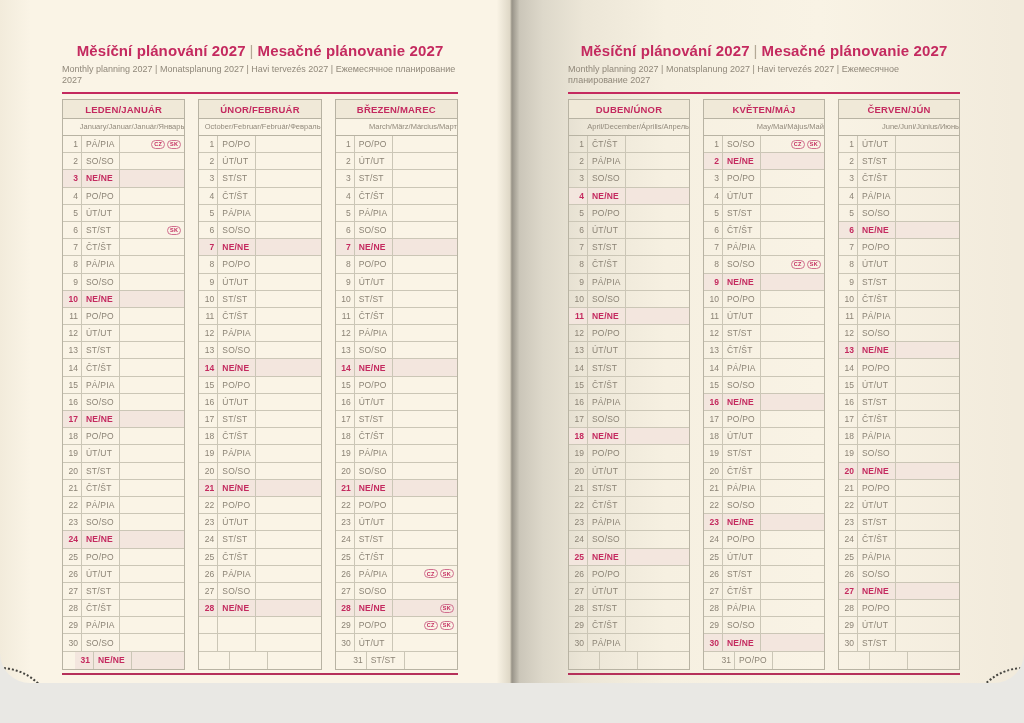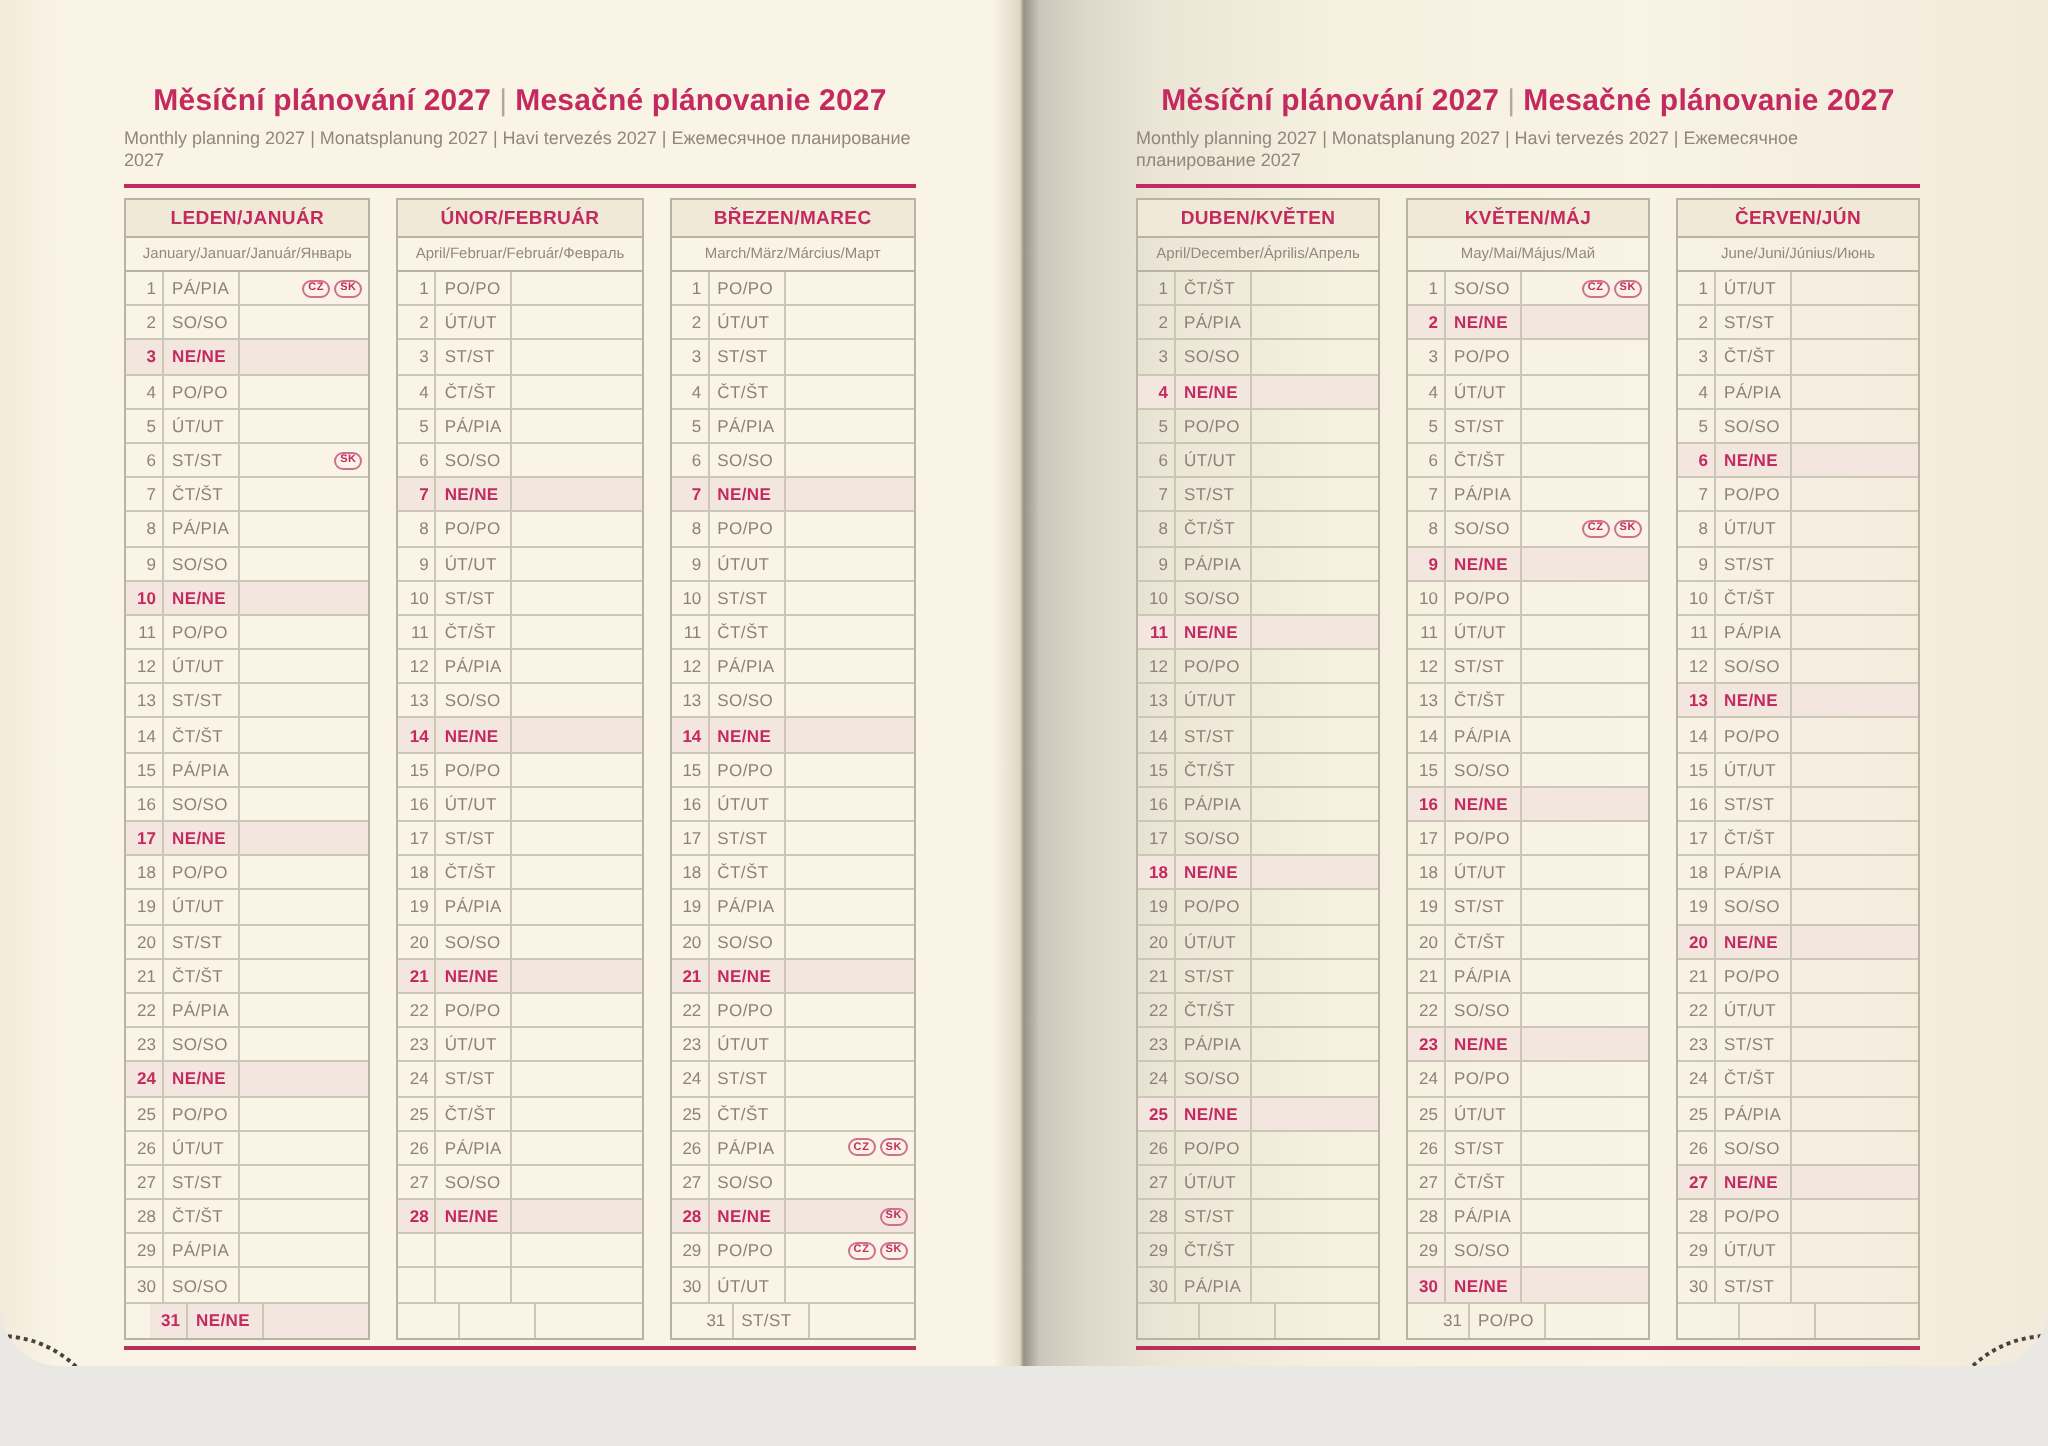--- a/index.html
+++ b/index.html
@@ -14,21 +14,21 @@
   .pi-right{padding:42px 64px 0 56px;}
   .page-title{text-align:center;font-size:15px;font-weight:bold;color:#c42a5f;letter-spacing:0.1px;line-height:18px;}
   .page-title .sep{color:#b3a996;font-weight:normal;padding:0 4px;}
   .page-subtitle{text-align:left;font-size:9px;color:#90887a;margin-top:4px;line-height:11px;}
   .title-rule{height:2px;background:#c42a5f;margin-top:6px;}
   .months{display:flex;gap:13px;margin-top:5px;}
   .month{flex:1;min-width:0;}
   .m-name{box-sizing:border-box;border:1px solid #b8b3a3;background:#f0e9d8;color:#c42a5f;
     font-size:9.5px;font-weight:bold;text-align:center;height:20px;line-height:19px;letter-spacing:0.2px;}
   .m-langs{box-sizing:border-box;border:1px solid #b8b3a3;border-top:none;color:#928a7c;
-    font-size:7.5px;text-align:center;height:17px;line-height:16px;white-space:nowrap;overflow:hidden;}
+    font-size:7.5px;text-align:right;height:17px;line-height:16px;white-space:nowrap;overflow:hidden;}
   .m-grid{box-sizing:border-box;border:1px solid #b8b3a3;border-top:none;}
   .row{display:flex;height:17.2px;box-sizing:border-box;border-bottom:1px solid #cbc6b6;}
   .row:last-child{border-bottom:none;margin-left:12px;}
   .c{box-sizing:border-box;display:flex;align-items:center;font-size:8.5px;color:#8b8375;}
   .c-num{width:19px;border-right:1px solid #cbc6b6;justify-content:flex-end;padding-right:3px;}
   .c-day{width:38px;border-right:1px solid #cbc6b6;padding-left:4px;letter-spacing:0.2px;}
   .c-note{flex:1;justify-content:flex-end;padding-right:3px;gap:2px;}
   .row.sun{background:#f3e6de;}
   .row.sun .c-num,.row.sun .c-day{color:#c42a5f;font-weight:bold;}
   .badge{display:inline-block;box-sizing:border-box;border:1px solid #d06f8e;border-radius:5px;
@@ -211,21 +211,21 @@
               </div>
               <div class="row sun">
                 <div class="c c-num">31</div>
                 <div class="c c-day">NE/NE</div>
                 <div class="c c-note"></div>
               </div>
             </div>
           </div>
           <div class="month">
             <div class="m-name">ÚNOR/FEBRUÁR</div>
-            <div class="m-langs">April/Februar/Február/Февраль</div>
+            <div class="m-langs">October/Februar/Február/Февраль</div>
             <div class="m-grid">
               <div class="row">
                 <div class="c c-num">1</div>
                 <div class="c c-day">PO/PO</div>
                 <div class="c c-note"></div>
               </div>
               <div class="row">
                 <div class="c c-num">2</div>
                 <div class="c c-day">ÚT/UT</div>
                 <div class="c c-note"></div>
@@ -552,21 +552,21 @@
     <div class="corner-dots cd-left"></div>
   </div>
 
   <div class="page page-right">
     <div class="page-inner pi-right">
       <div class="page-title"><span>Měsíční plánování 2027</span><span class="sep">|</span><span>Mesačné plánovanie 2027</span></div>
       <div class="page-subtitle">Monthly planning 2027 | Monatsplanung 2027 | Havi tervezés 2027 | Ежемесячное планирование 2027</div>
       <div class="title-rule"></div>
       <div class="months">
           <div class="month">
-            <div class="m-name">DUBEN/KVĚTEN</div>
+            <div class="m-name">DUBEN/ÚNOR</div>
             <div class="m-langs">April/December/Április/Апрель</div>
             <div class="m-grid">
               <div class="row">
                 <div class="c c-num">1</div>
                 <div class="c c-day">ČT/ŠT</div>
                 <div class="c c-note"></div>
               </div>
               <div class="row">
                 <div class="c c-num">2</div>
                 <div class="c c-day">PÁ/PIA</div>

